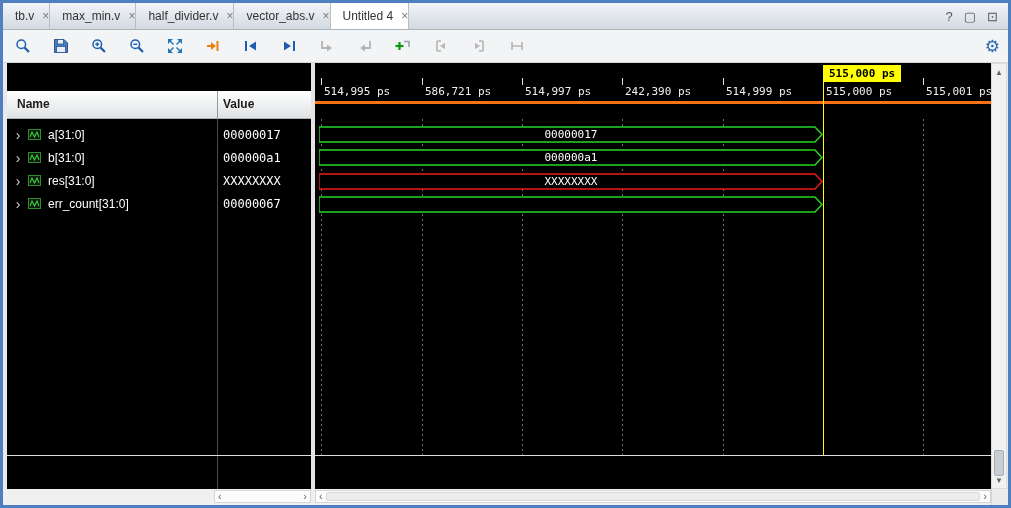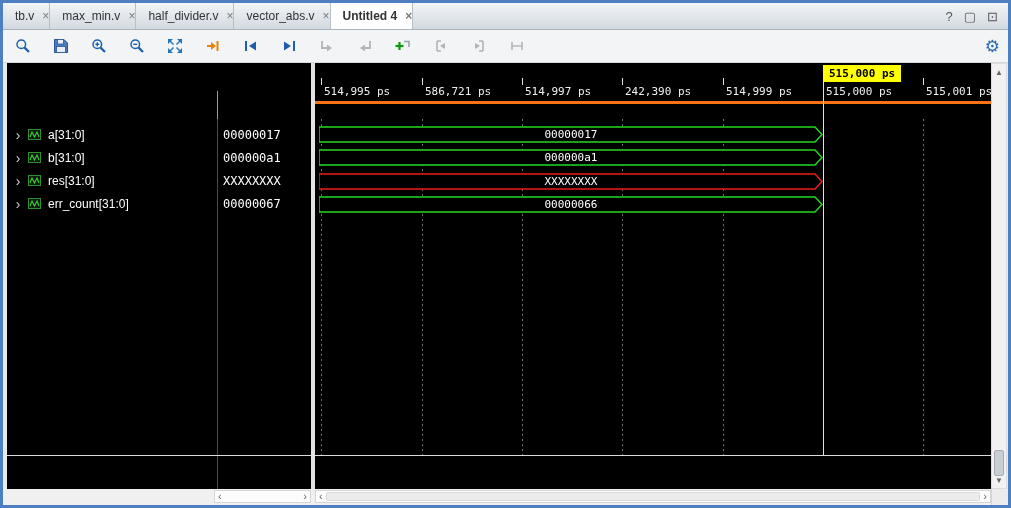--- a/index.html
+++ b/index.html
@@ -6,21 +6,21 @@
   html,body { background:#fff; }
   body { width:1011px; height:508px; font-family:"Liberation Sans",sans-serif; }
   .window { position:relative; width:1011px; height:508px; border:3px solid #4e7fc0; background:#f0f0f0; overflow:hidden; }
 
   
   .tabbar { position:absolute; top:0; left:0; right:0; height:27px;
             background:linear-gradient(#f2f5f8,#d2d9e0); border-bottom:1px solid #aab4bd;
             display:flex; align-items:stretch; }
   .tab { display:flex; align-items:center; gap:8px; padding:0 0 0 12px;
          font-size:12px; color:#333; border-right:1px solid #b6bec6; cursor:default; }
-  .tab.active { background:#ffffff; font-weight:bold; }
+  .tab.active { background:#ffffff; font-weight:normal; }
   .tab-close { color:#7a7a7a; font-size:12px; }
   .winctl { margin-left:auto; display:flex; align-items:center; gap:11px; padding-right:10px;
             color:#555; font-size:13px; }
 
   
   .toolbar { position:absolute; top:27px; left:0; right:0; height:33px; background:#f3f4f5;
              border-bottom:1px solid #d8d8d8; display:flex; align-items:center; padding:0 8px; gap:14px; }
   .tbtn { width:24px; height:24px; border:none; background:transparent; display:flex;
           align-items:center; justify-content:center; padding:0; }
   .gear { margin-left:auto; font-size:17px; color:#2d6ab0; line-height:1; }
@@ -215,20 +215,24 @@
           <line x1="13" y1="4" x2="13" y2="12" stroke="#b4b4b4" stroke-width="1.6"></line>
           <line x1="3" y1="8" x2="13" y2="8" stroke="#b4b4b4" stroke-width="1.4"></line>
         </svg>
     </button>
     <span class="gear">⚙</span>
   </div>
 
   <div class="main">
 
     <div class="names">
+      <div class="nheader">
+        <span class="hname">Name</span>
+        <span class="hvalue">Value</span>
+      </div>
       <div class="coldiv"></div>
       <div class="coldiv-h"></div>
 
       <div class="srow" style="top:60px">
         <span class="expand">›</span>
         <span class="sigicon">
             <svg width="13" height="11" viewBox="0 0 13 11">
               <rect x="0.5" y="0.5" width="12" height="10" fill="#101810" stroke="#2d8f2d"></rect>
               <path d="M2 8 L4 3 L6.5 8 L9 3 L11 8" fill="none" stroke="#35d435" stroke-width="1.1"></path>
             </svg>
@@ -317,21 +321,20 @@
       <div class="busrow" style="top:110px">
         <svg width="504" height="17" viewBox="0 0 504 17">
             <polygon points="0,1 496,1 503,8.5 496,16 0,16" fill="#000" stroke-width="1.4" stroke="#ee1b1b"></polygon>
           </svg>
         <span class="bus-label">XXXXXXXX</span>
       </div>
       <div class="busrow" style="top:133px">
         <svg width="504" height="17" viewBox="0 0 504 17">
             <polygon points="0,1 496,1 503,8.5 496,16 0,16" fill="#000" stroke-width="1.4" stroke="#23d723"></polygon>
           </svg>
-        <span class="bus-label">00000066</span>
       </div>
 
       <div class="cursor-line"></div>
       <div class="cursor-label">515,000 ps</div>
 
       <div class="hsep"></div>
     </div>
 
     <div class="vscroll">
       <span class="vs-arrow vs-up">▲</span>

